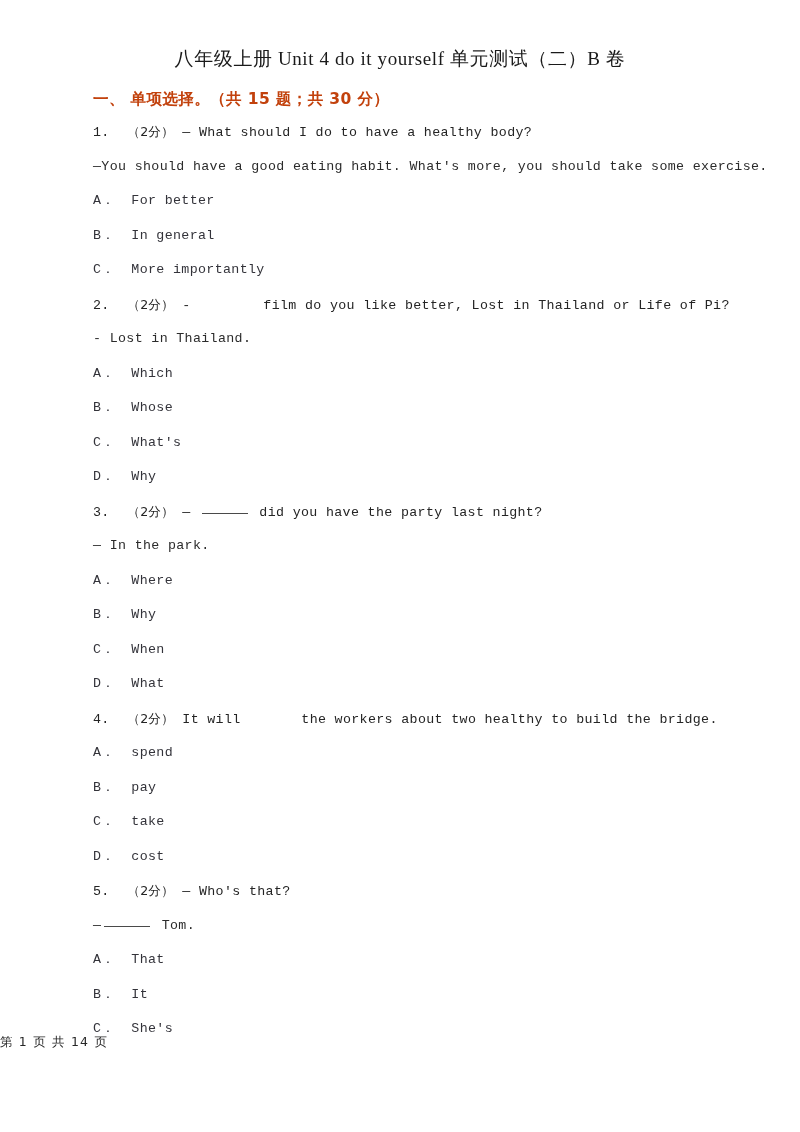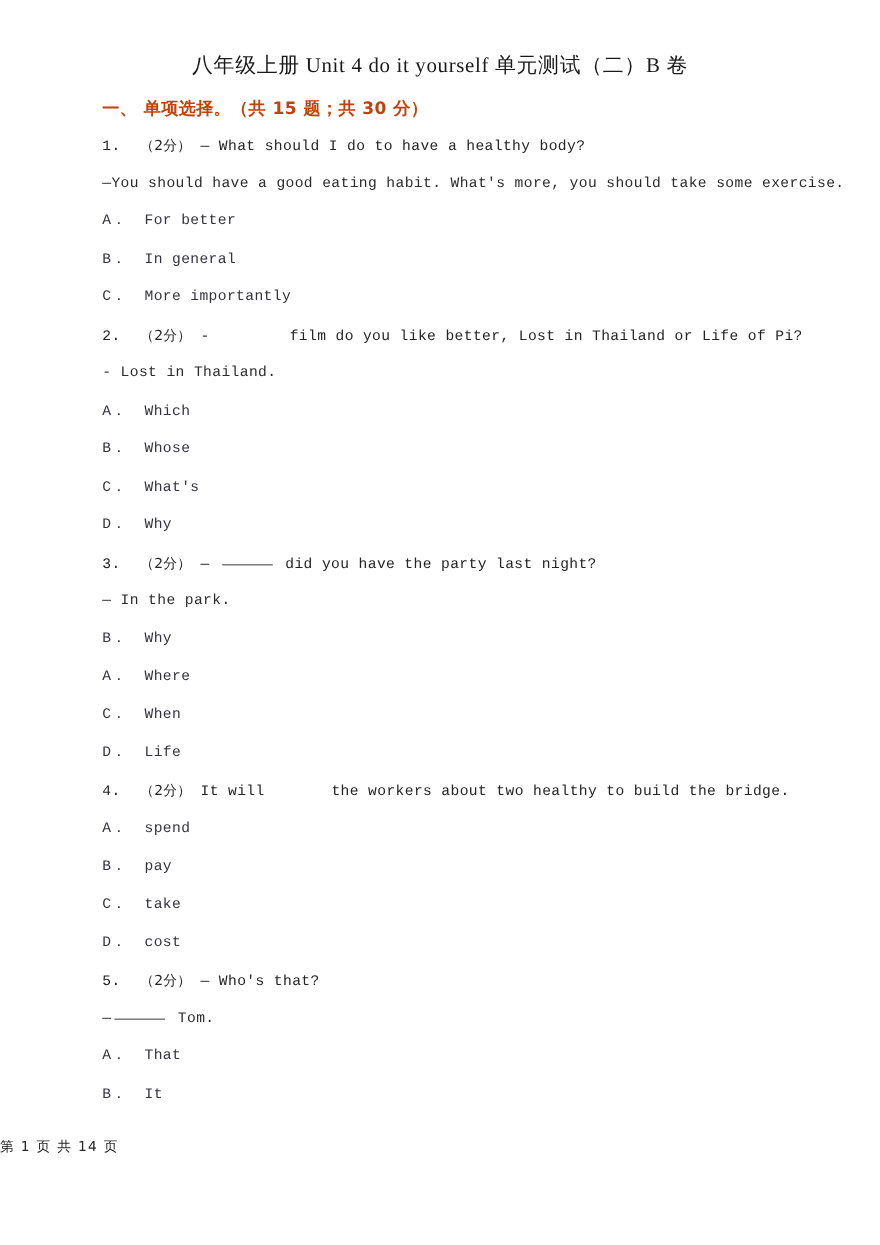--- a/index.html
+++ b/index.html
@@ -184,34 +184,34 @@
       <span class="qnum">3.</span>
       <span class="pts cnchar">（2分）</span>
       <span>—</span>
       <span class="blank"></span>
       <span>did you have the party last night?</span>
     </div>
     <div class="line answer">
       <span>— In the park.</span>
     </div>
     <div class="line opt">
+      <span class="optletter">A．</span>
+      <span>Where</span>
+    </div>
+    <div class="line opt">
       <span class="optletter">B．</span>
       <span>Why</span>
     </div>
     <div class="line opt">
-      <span class="optletter">A．</span>
-      <span>Where</span>
-    </div>
-    <div class="line opt">
       <span class="optletter">C．</span>
       <span>When</span>
     </div>
     <div class="line opt">
       <span class="optletter">D．</span>
-      <span>Life</span>
+      <span>What</span>
     </div>
 
     <div class="line q">
       <span class="qnum">4.</span>
       <span class="pts cnchar">（2分）</span>
       <span>It will</span>
       <span class="gap narrow"></span>
       <span>the workers about two healthy to build the bridge.</span>
     </div>
     <div class="line opt">
@@ -241,18 +241,22 @@
       <span>Tom.</span>
     </div>
     <div class="line opt">
       <span class="optletter">A．</span>
       <span>That</span>
     </div>
     <div class="line opt">
       <span class="optletter">B．</span>
       <span>It</span>
     </div>
+    <div class="line opt">
+      <span class="optletter">C．</span>
+      <span>She's</span>
+    </div>
 
   </div>
 
   <div class="footer">第 1 页 共 14 页</div>
 
 </div>
 
 </body></html>

